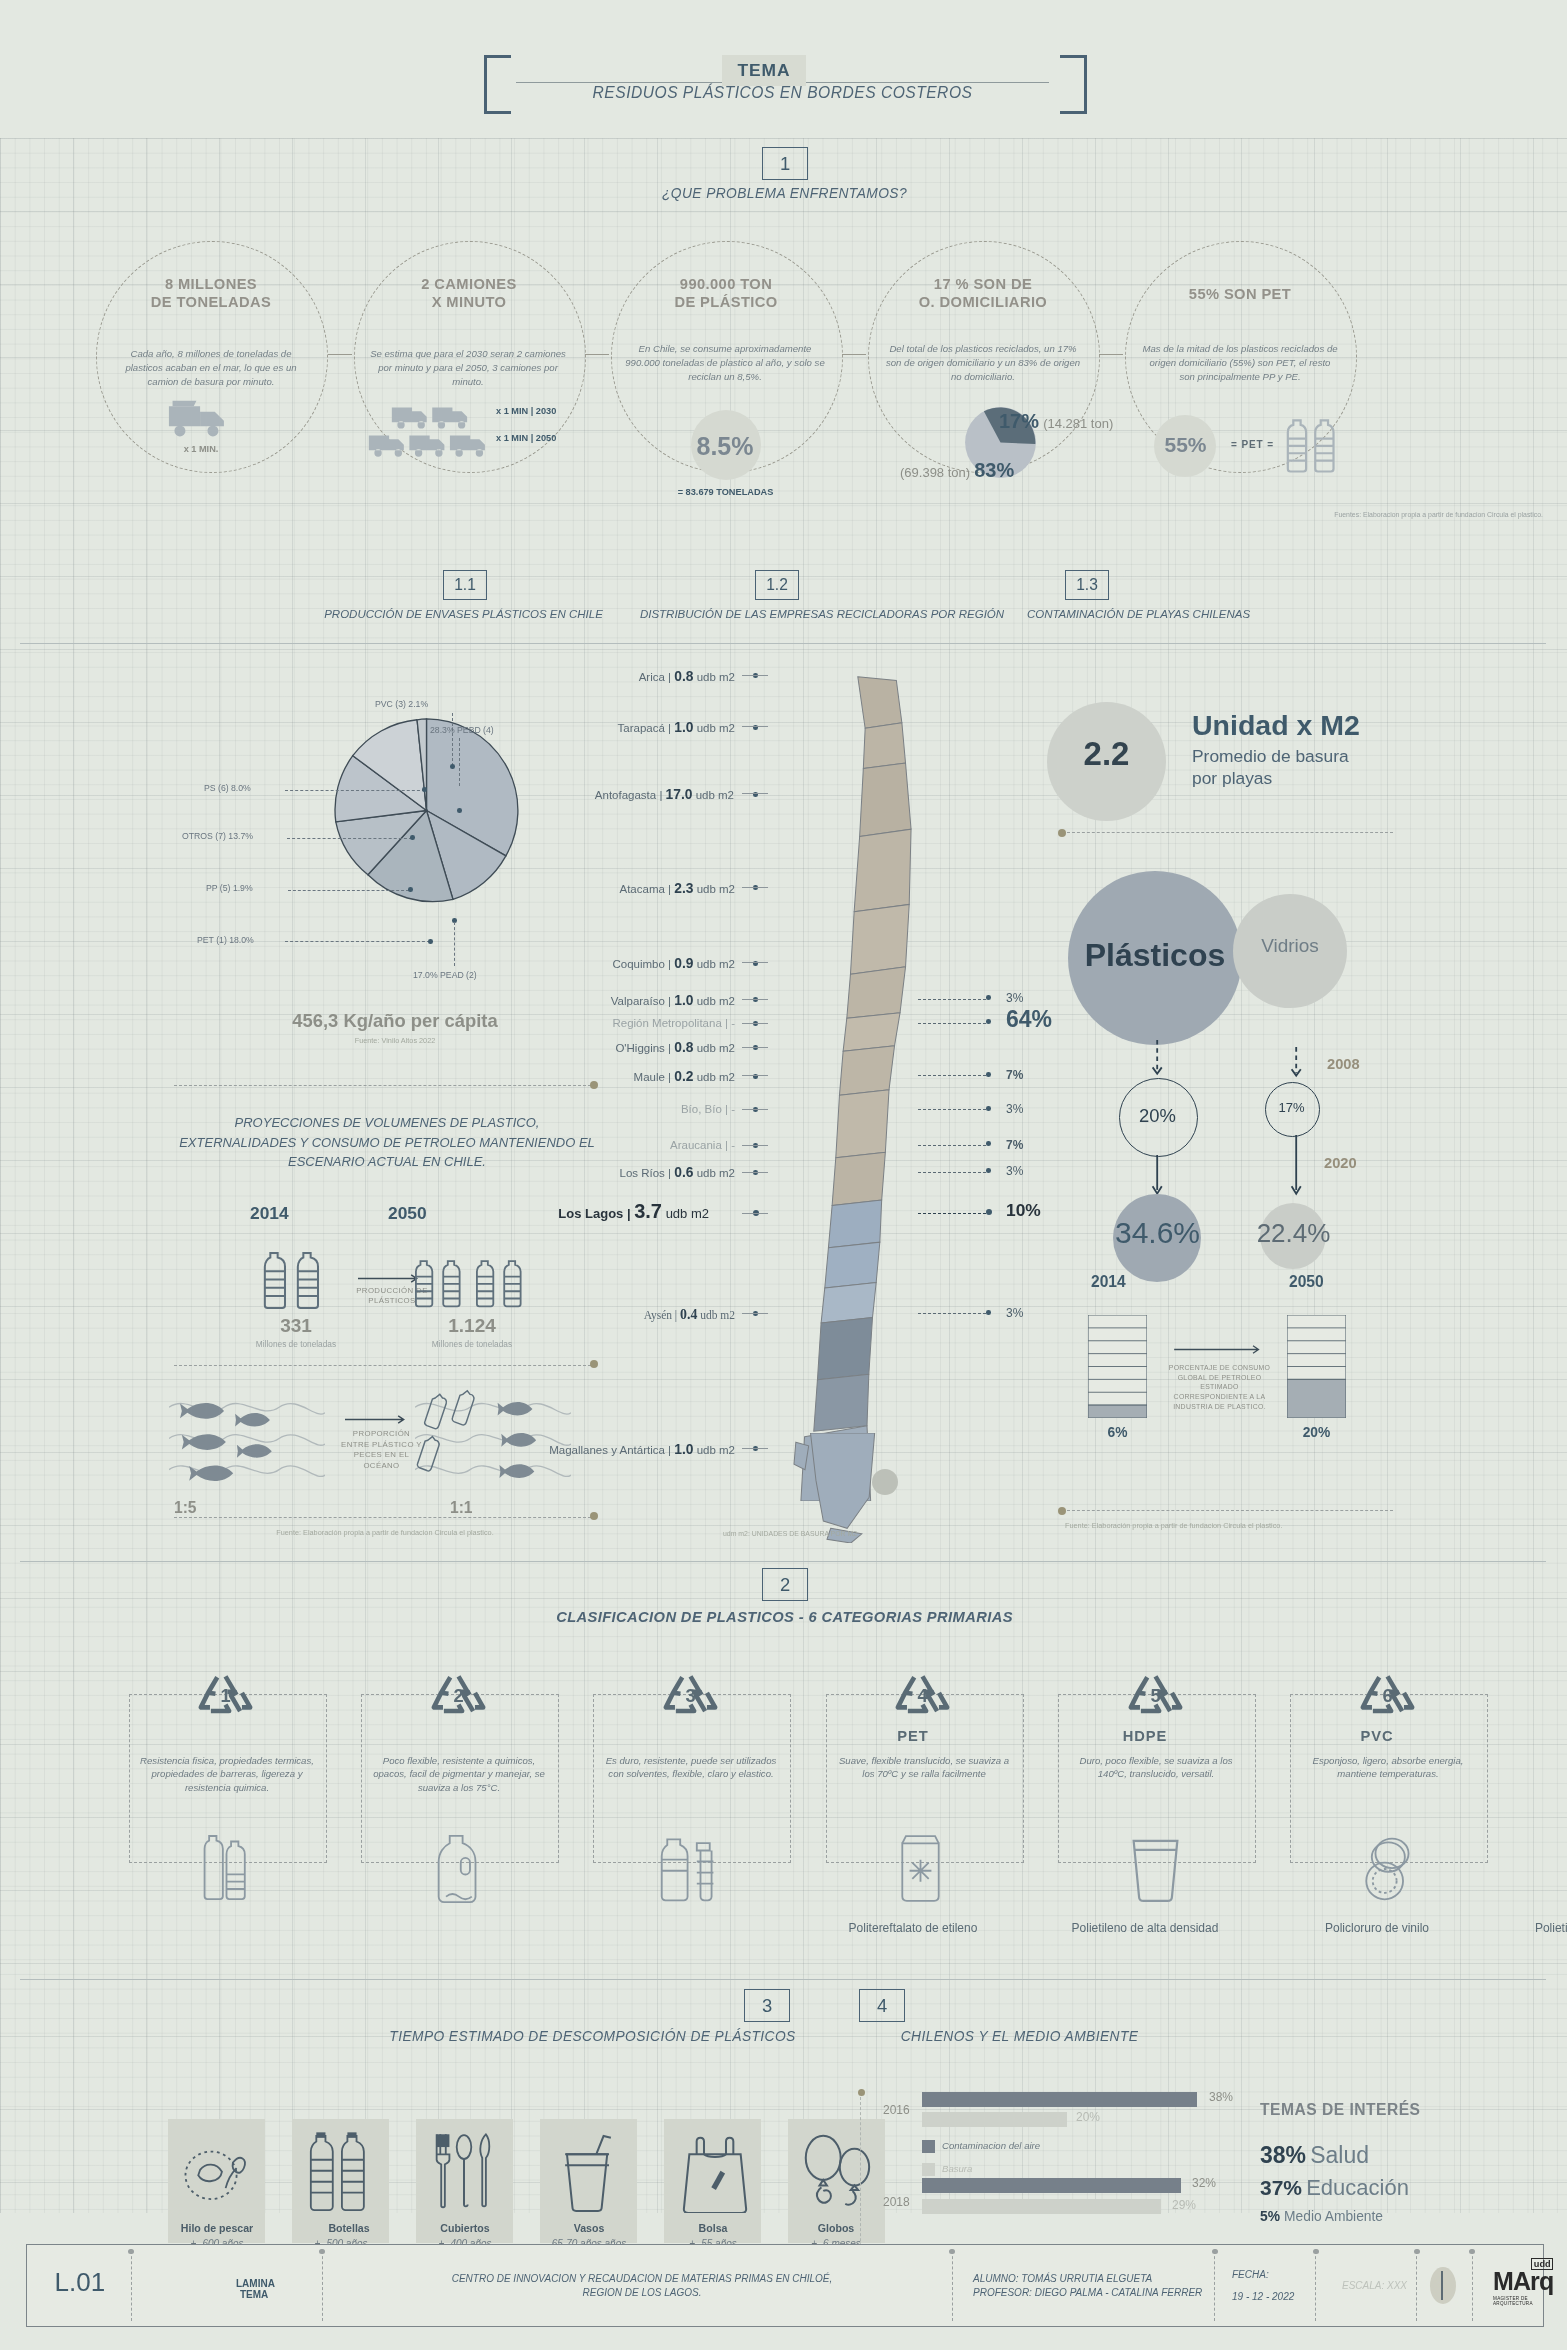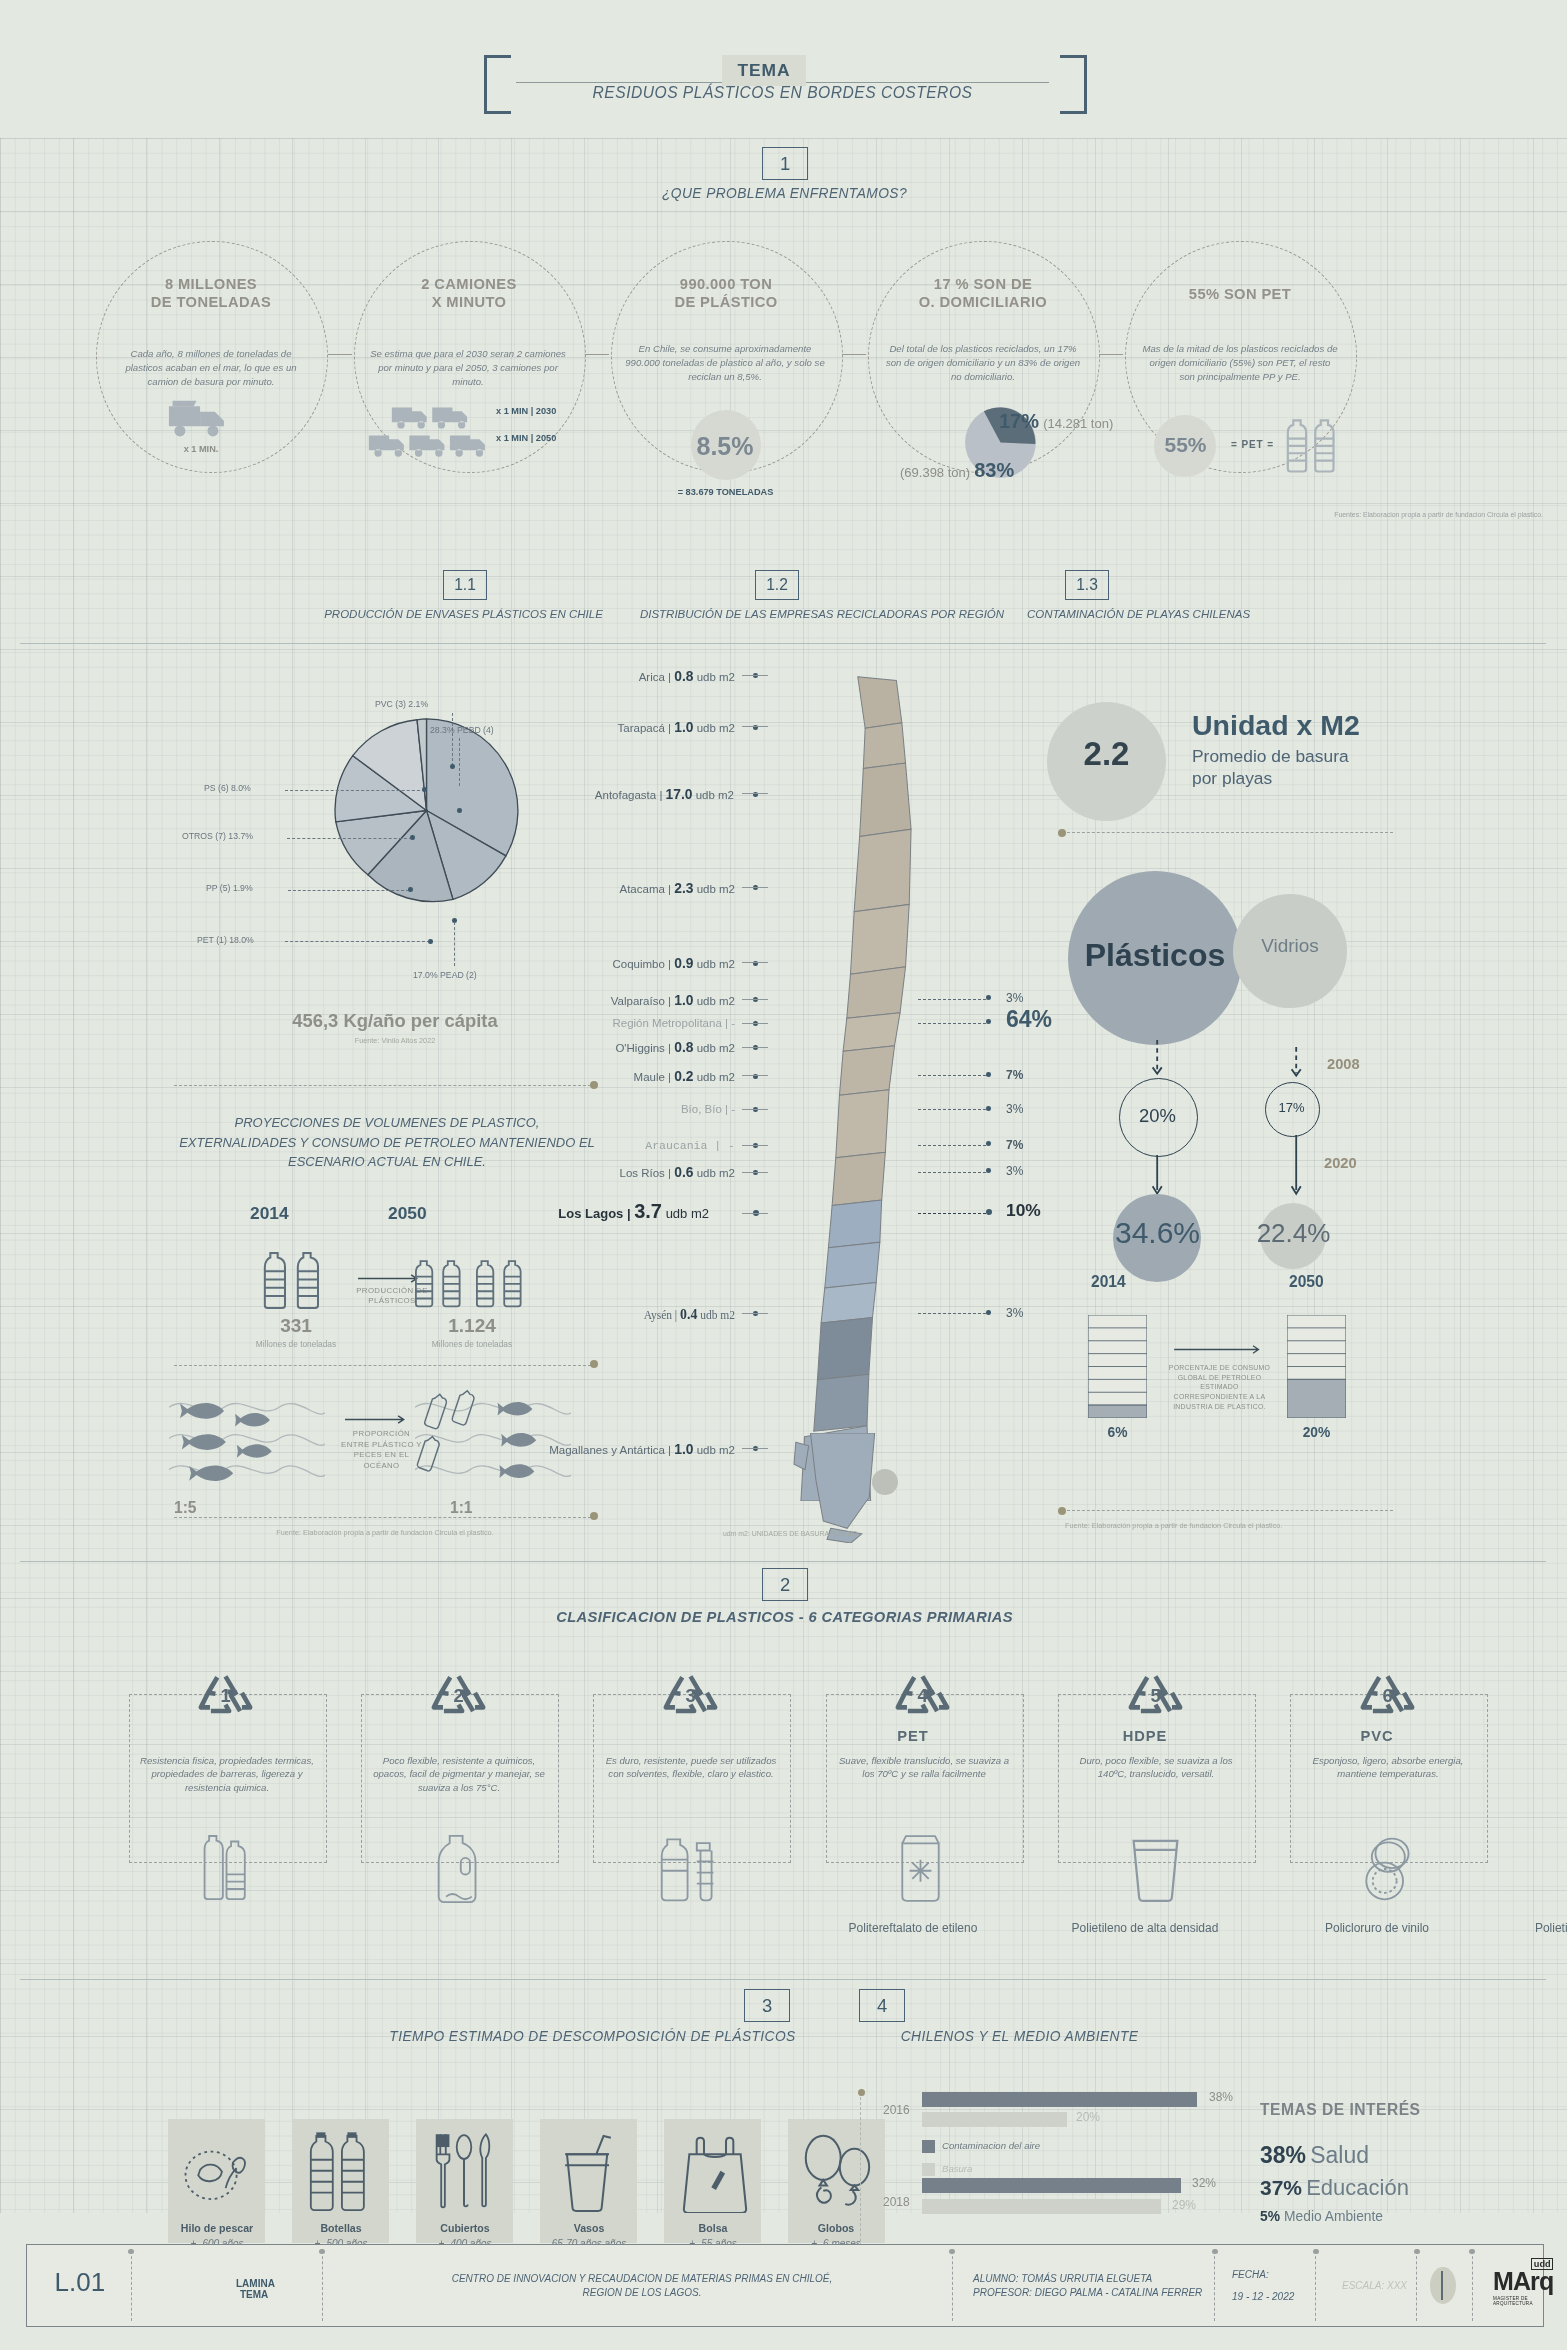--- a/index.html
+++ b/index.html
@@ -421,21 +421,21 @@
 <div class="dot" style="left:986px;top:1072px;"></div>
 <div class="pct-row" style="left:1006px;top:1068px;">7%</div>
 
 <div class="reg-row reg-dim" style="left:551px;top:1103px;width:184px;">Bío, Bío | -</div>
 <div class="dot" style="left:753px;top:1107px;"></div>
 <div class="thinline" style="left:742px;top:1109px;width:26px;"></div>
 <div class="dashline" style="left:918px;top:1109px;width:68px;"></div>
 <div class="dot" style="left:986px;top:1106px;"></div>
 <div class="pct-row reg-dim" style="left:1006px;top:1102px;font-weight:normal;">3%</div>
 
-<div class="reg-row reg-dim" style="left:551px;top:1139px;width:184px;font-family:Liberation Mono, monospace;">Araucania | -</div>
+<div class="reg-row reg-dim" style="left:551px;top:1139px;width:184px;">Araucania | -</div>
 <div class="dot" style="left:753px;top:1143px;"></div>
 <div class="thinline" style="left:742px;top:1145px;width:26px;"></div>
 <div class="dashline" style="left:918px;top:1145px;width:68px;"></div>
 <div class="dot" style="left:986px;top:1141px;"></div>
 <div class="pct-row" style="left:1006px;top:1138px;">7%</div>
 
 <div class="reg-row" style="left:551px;top:1165px;width:184px;">Los Ríos | <b>0.6</b> udb m2</div>
 <div class="dot" style="left:753px;top:1170px;"></div>
 <div class="thinline" style="left:742px;top:1172px;width:26px;"></div>
 <div class="dashline" style="left:918px;top:1172px;width:68px;"></div>
@@ -701,21 +701,21 @@
 <svg class="abs" style="left:309px;top:2132px;" width="64" height="83" viewBox="0 0 70 90">
   <g fill="none" stroke="#4d5e6a" stroke-width="2">
     <path d="M8 4h10v6c5 2 8 6 8 11v60a4 4 0 01-4 4H6a4 4 0 01-4-4V21c0-5 3-9 6-11z"></path>
     <path d="M2 30h24M2 42h24M2 54h24M2 66h24"></path>
     <path d="M42 4h10v6c5 2 8 6 8 11v60a4 4 0 01-4 4H40a4 4 0 01-4-4V21c0-5 3-9 6-11z"></path>
     <path d="M36 30h24M36 42h24M36 54h24M36 66h24"></path>
   </g>
   <rect x="8" y="0" width="10" height="6" fill="#4d5e6a"></rect>
     <rect x="42" y="0" width="10" height="6" fill="#4d5e6a"></rect>
 </svg>
-<div class="decomp-lbl" style="left:286px;top:2222px;">Botellas</div>
+<div class="decomp-lbl" style="left:294px;top:2222px;">Botellas</div>
 <div class="decomp-sub" style="left:286px;top:2238px;">+- 500 años</div>
 
 <div class="decomp-cell" style="left:416px;top:2119px;"></div>
 <svg class="abs" style="left:433px;top:2132px;" width="62" height="83" viewBox="0 0 68 90">
   <g fill="none" stroke="#4d5e6a" stroke-width="2">
     <path d="M8 2v22M14 2v22M4 2v22M4 24h14v6c0 3-3 4-5 5v45a2 2 0 01-4 0V35c-2-1-5-2-5-5z"></path>
     <ellipse cx="34" cy="16" rx="8" ry="13"></ellipse>
       <path d="M34 29v50a2 2 0 004 0"></path>
       <path d="M34 29v50"></path>
     <path d="M58 2c5 6 5 20 0 26v51a2 2 0 01-4 0V28c-4-8-2-20 4-26z"></path>

